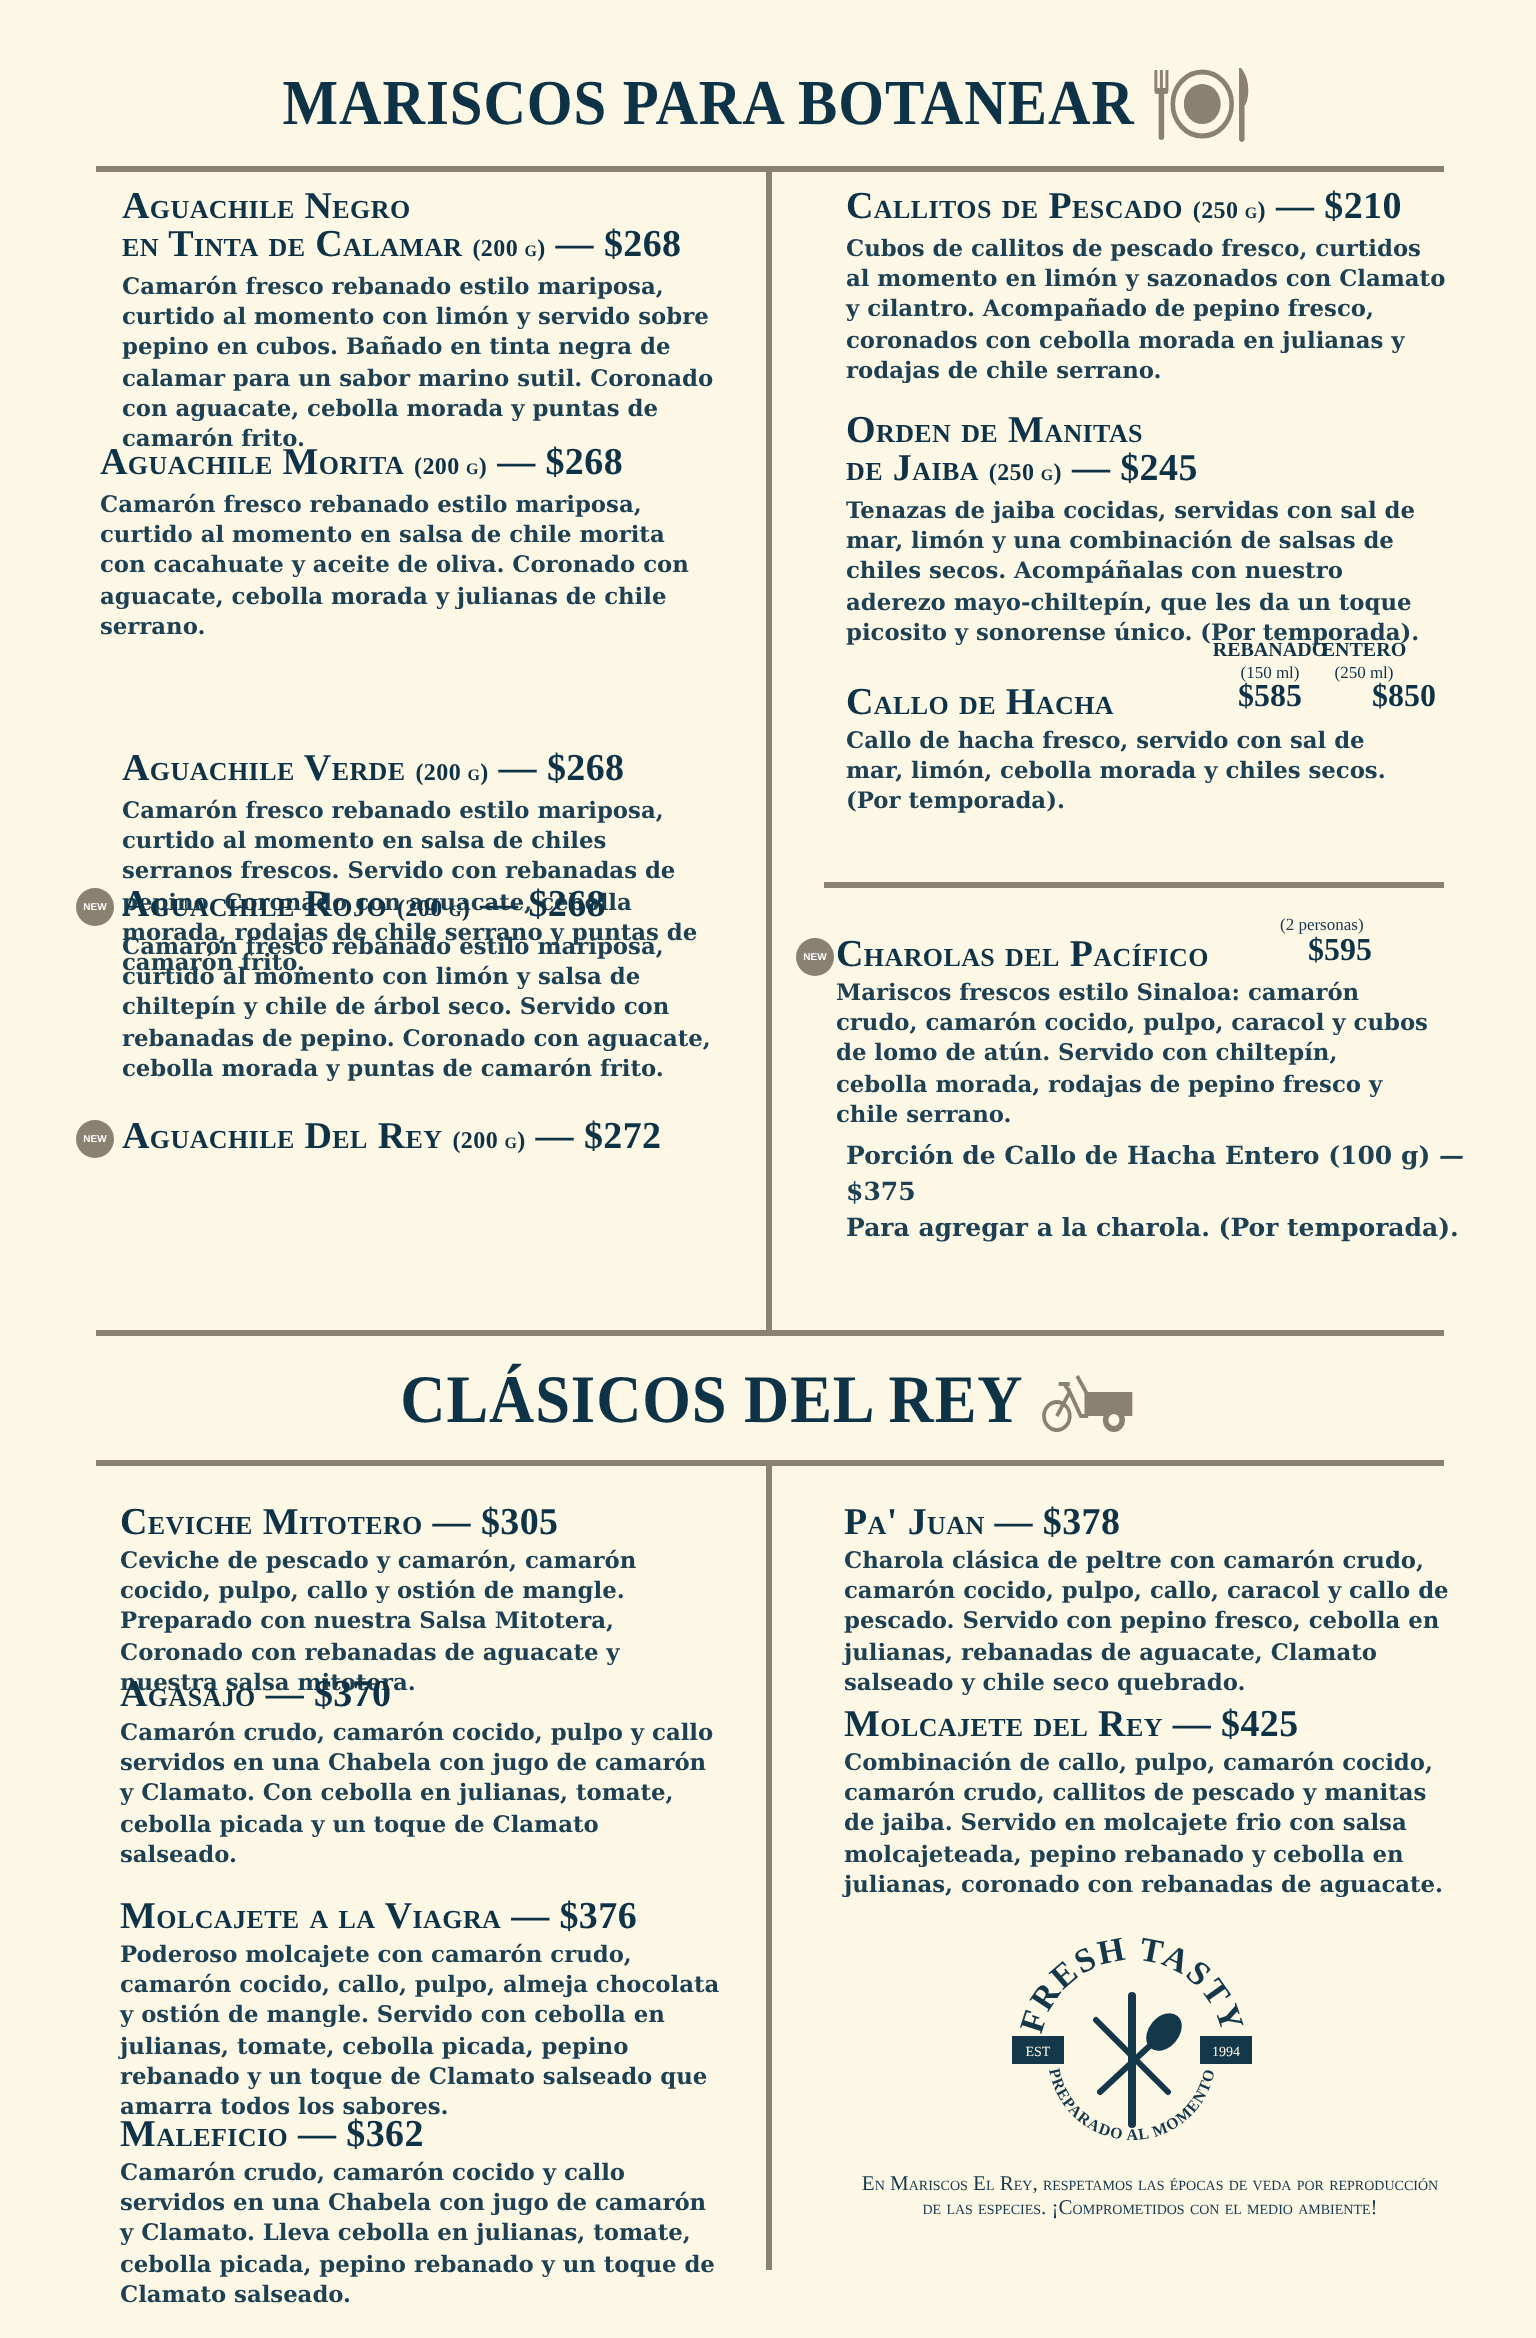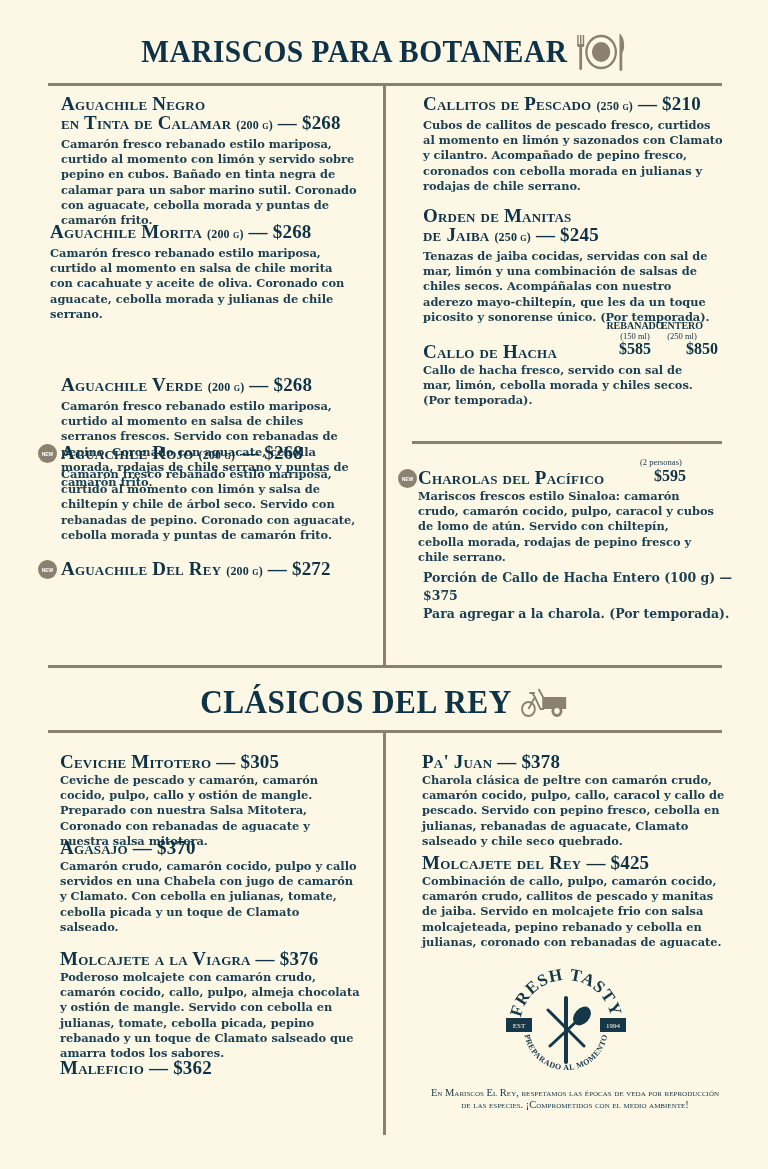--- a/index.html
+++ b/index.html
@@ -244,20 +244,21 @@
     <span>— $376</span>
   </div>
   <div class="item-desc">Poderoso molcajete con camarón crudo, camarón cocido, callo, pulpo, almeja chocolata y ostión de mangle. Servido con cebolla en julianas, tomate, cebolla picada, pepino rebanado y un toque de Clamato salseado que amarra todos los sabores.</div>
 </div>
 
 <div class="item" style="left:60px; top:1058px; width:300px;">
   <div class="item-name">
     <span>Maleficio</span>
     <span>— $362</span>
   </div>
+  <div class="item-desc">Camarón crudo, camarón cocido y callo servidos en una Chabela con jugo de camarón y Clamato. Lleva cebolla en julianas, tomate, cebolla picada, pepino rebanado y un toque de Clamato salseado.</div>
 </div>
 
 <div class="item" style="left:422px; top:752px; width:310px;">
   <div class="item-name">
     <span>Pa' Juan</span>
     <span>— $378</span>
   </div>
   <div class="item-desc">Charola clásica de peltre con camarón crudo, camarón cocido, pulpo, callo, caracol y callo de pescado. Servido con pepino fresco, cebolla en julianas, rebanadas de aguacate, Clamato salseado y chile seco quebrado.</div>
 </div>
 

